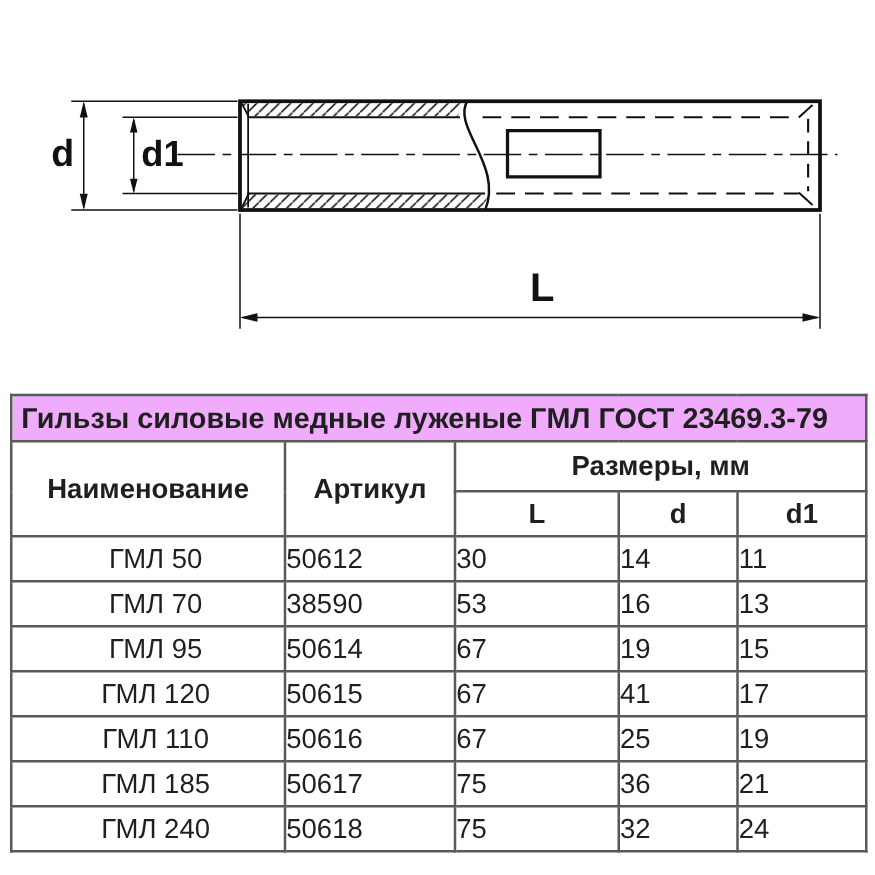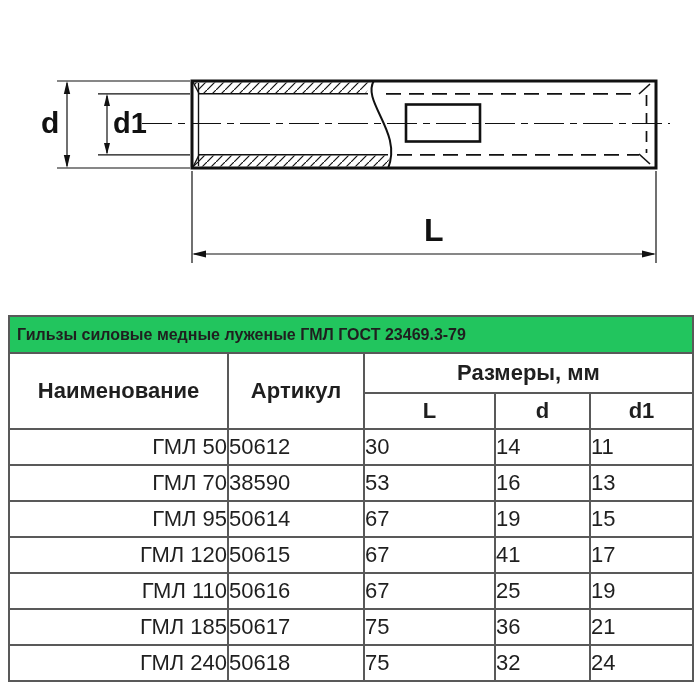--- a/index.html
+++ b/index.html
@@ -24,37 +24,37 @@
   }
   .spec-table td {
     border: 2px solid #595959;
     padding: 0;
     vertical-align: middle;
     color: #1f1f1f;
     overflow: hidden;
     white-space: nowrap;
   }
   .spec-table td.title-cell {
-    background: #22c55e;
+    background: #f0abfc;
     font-weight: bold;
-    font-size: 16px;
+    font-size: 23px;
     height: 31px;
     padding: 2px 6px 2px 7px;
     text-align: left;
     margin-top: 48px;
   }
   .spec-table td.hdr {
     font-weight: bold;
     text-align: center;
   }
   .spec-table tr.sizes-row td { height: 38px; }
   .spec-table tr.subhdr-row td { height: 34px; }
   .spec-table tr.data-row td { height: 34px; }
   .spec-table td.cell-name {
-    text-align: right;
+    text-align: center;
     padding-left: 12px;
   }
   .spec-table td.cell-center { text-align: left; }
   svg text {
     font-family: "Liberation Sans", sans-serif;
     font-weight: bold;
     fill: #111111;
   }
 </style>
 </head>

